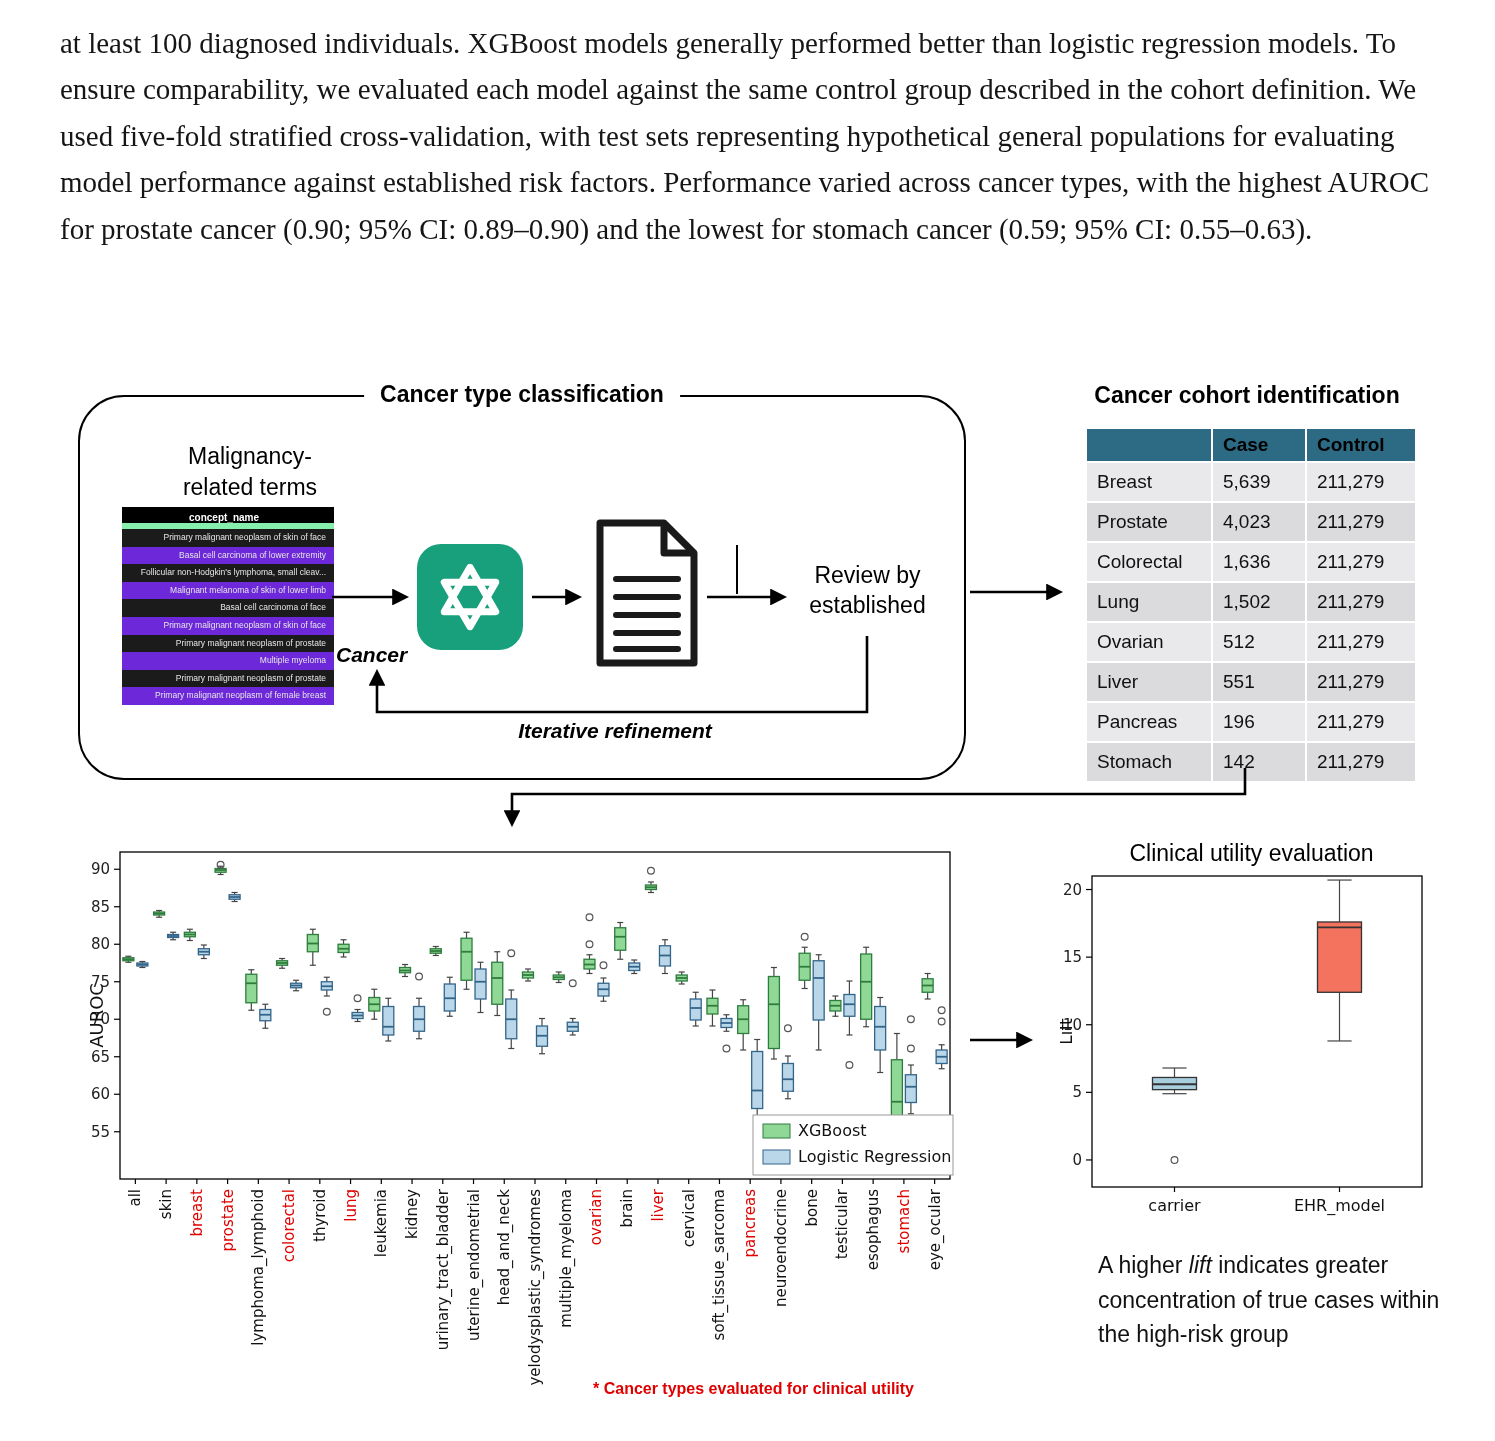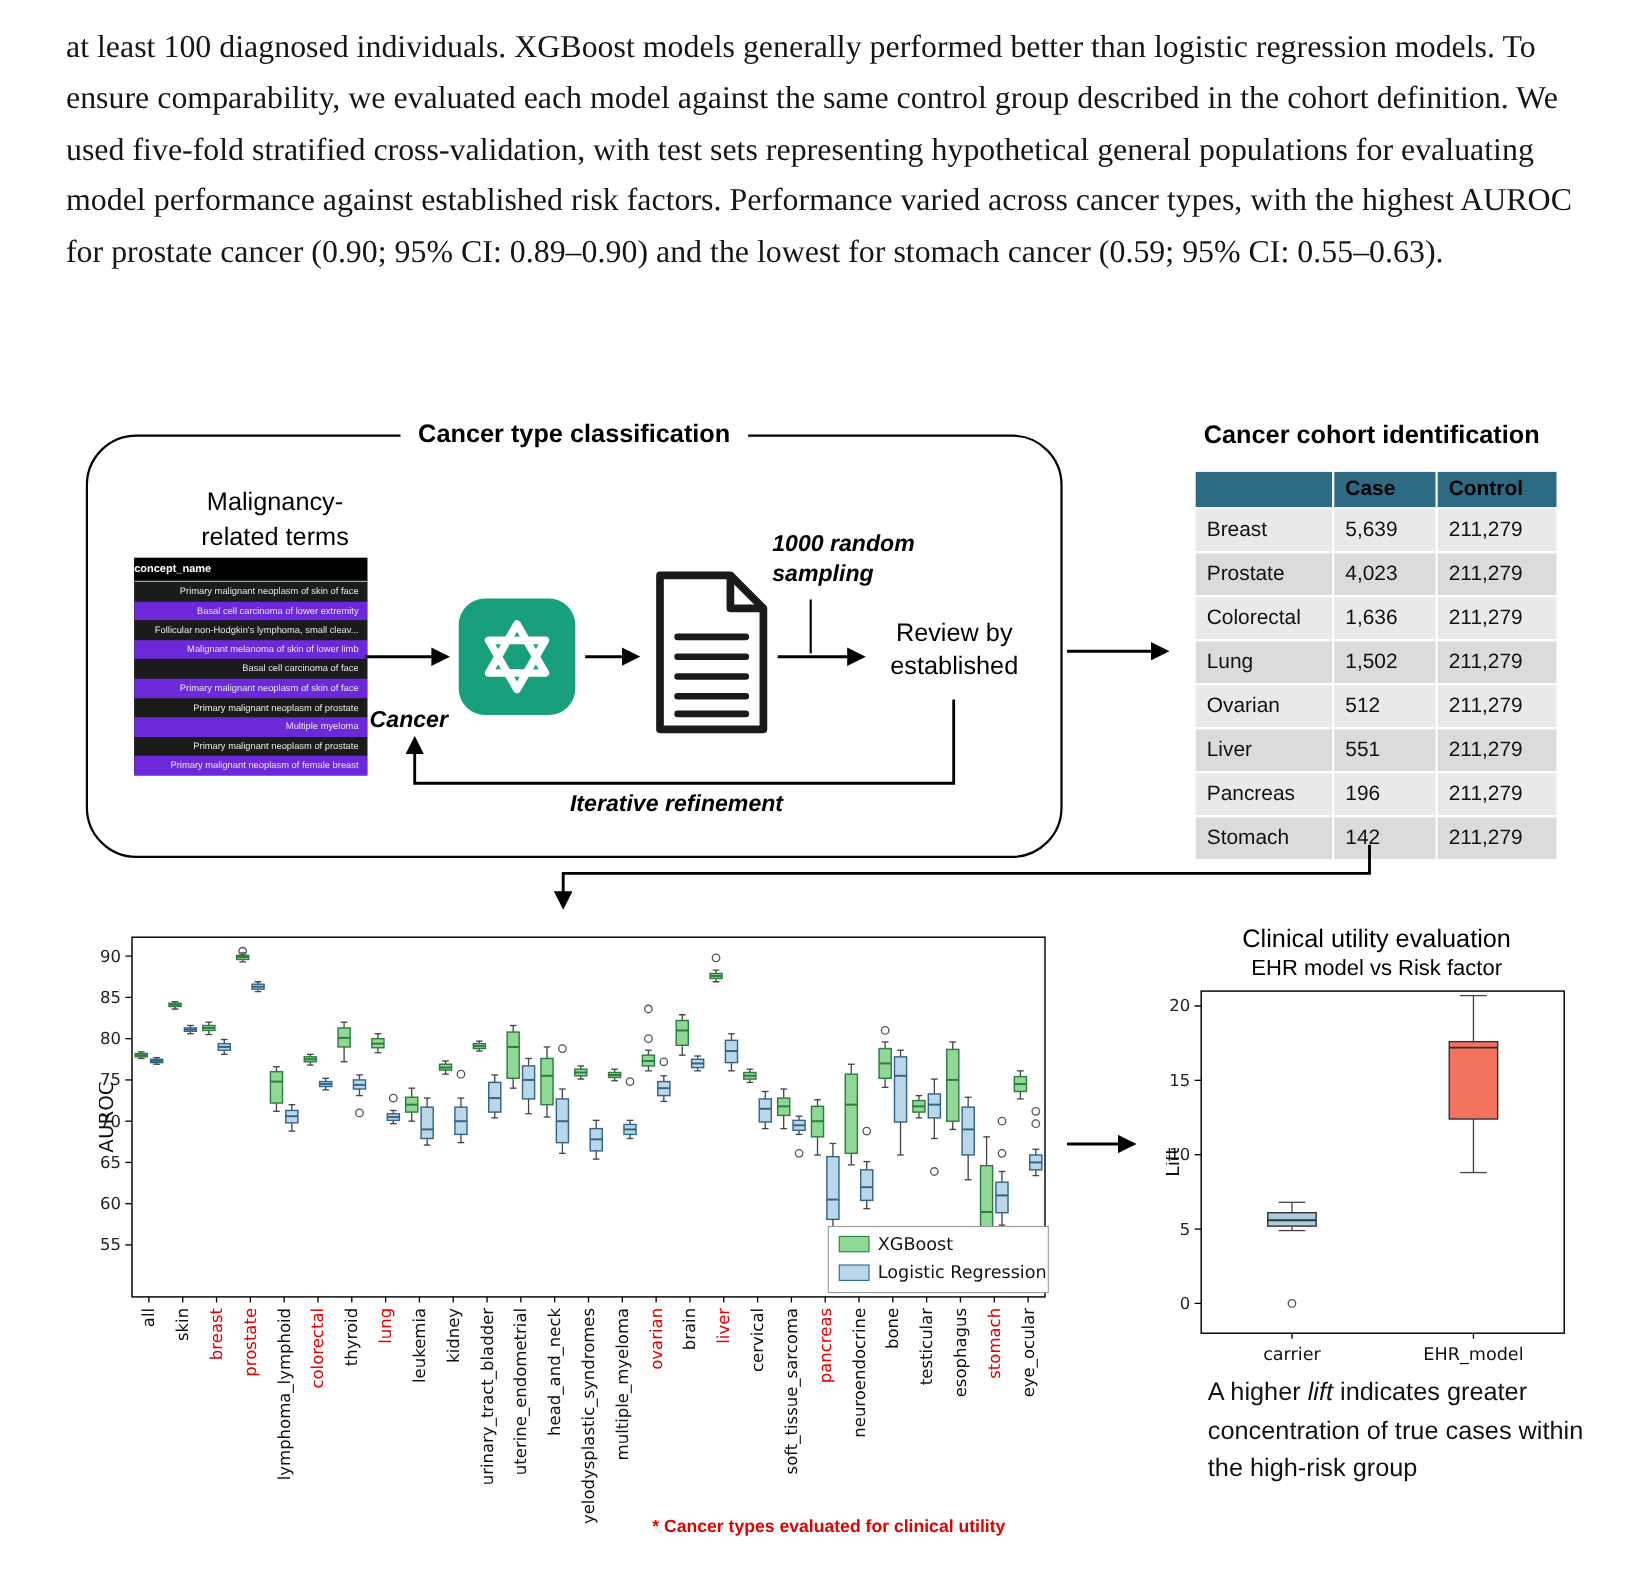--- a/index.html
+++ b/index.html
@@ -10,22 +10,22 @@
     font-family: "Liberation Serif", serif; font-size: 29px; line-height: 1.6; color: #151515; }
 
   .flow-box { position: absolute; left: 78px; top: 395px; width: 888px; height: 385px;
     border: 2.5px solid #000; border-radius: 46px; }
   .flow-title { position: absolute; top: -16px; left: 50%; transform: translateX(-50%);
     background: #fff; padding: 0 16px; font-weight: bold; font-size: 23px; white-space: nowrap; }
   .terms-label { position: absolute; left: 55px; top: 44px; width: 230px; text-align: center;
     font-size: 23px; line-height: 1.35; white-space: pre-line; }
   .terms-box { position: absolute; left: 42px; top: 110px; width: 212px; height: 198px;
     background: #151515; overflow: hidden; }
-  .term-header { height: 22px; line-height: 22px; text-align: left; padding-right: 8px;
-    color: #fff; font-weight: bold; font-size: 10px; background: #000; border-bottom: 1px solid #86efac; }
+  .term-header { height: 22px; line-height: 22px; text-align: center; padding-right: 8px;
+    color: #fff; font-weight: bold; font-size: 10px; background: #000; border-bottom: 6px solid #86efac; }
   .term-row { height: 17.6px; line-height: 17.6px; font-size: 8.5px; color: #e6e6e6;
     text-align: right; padding-right: 8px; white-space: nowrap; overflow: hidden; background: #1b1b1b; }
   .term-row.alt { background: #6d28d9; }
   .gpt-icon { position: absolute; left: 337px; top: 147px; width: 106px; height: 106px;
     background: #17a07b; border-radius: 24px; display: flex; align-items: center; justify-content: center; }
   .doc-icon { position: absolute; left: 506px; top: 120px; }
   .review-label { position: absolute; left: 710px; top: 164px; width: 155px; text-align: center;
     font-size: 23px; line-height: 1.3; }
   .sampling-label { position: absolute; left: 622px; top: 84px; width: 175px;
     font-weight: bold; font-style: italic; font-size: 21px; line-height: 1.3; }
@@ -101,21 +101,20 @@
         <g stroke="#1a1a1a" stroke-width="6" stroke-linecap="round">
           <line x1="30" y1="62" x2="92" y2="62"></line>
           <line x1="30" y1="80" x2="92" y2="80"></line>
           <line x1="30" y1="98" x2="92" y2="98"></line>
           <line x1="30" y1="116" x2="92" y2="116"></line>
           <line x1="30" y1="132" x2="92" y2="132"></line>
         </g>
       </svg>
     </div>
     <div class="review-label">Review by established</div>
-    <div class="sampling-label">1000 random sampling</div>
     <div class="prompt-label">Cancer</div>
     <div class="refine-label">Iterative refinement</div>
   </div>
 
   <div class="cohort-title">Cancer cohort identification</div>
   <table class="cohort-table">
     <thead>
       <tr>
         <th class="c0"></th>
         <th class="c1">Case</th>
@@ -585,21 +584,20 @@
         <rect x="663" y="275" width="200" height="60" fill="#fff" stroke="#999" stroke-width="1"></rect>
         <rect x="673" y="284" width="27" height="14" fill="#90d895" stroke="#2e7d3e"></rect>
         <text x="708" y="296" font-size="16" fill="#111">XGBoost</text>
         <rect x="673" y="310" width="27" height="14" fill="#b9d7e8" stroke="#33658a"></rect>
         <text x="708" y="322" font-size="16" fill="#111">Logistic Regression</text>
       </svg>
   </div>
 
   <div class="lift-panel">
     <div class="lift-title">Clinical utility evaluation</div>
-    <div class="lift-sub">EHR model vs Risk factor</div>
     <svg id="lift-svg" class="chart" width="383" height="370">
         <rect x="32" y="9" width="330" height="311" fill="#fff" stroke="#000" stroke-width="1.3"></rect>
         <line x1="26" y1="292.95652173913044" x2="32" y2="292.95652173913044" stroke="#000" stroke-width="1.2"></line>
         <text x="22" y="297.95652173913044" text-anchor="end" font-size="15" fill="#222">0</text>
         <line x1="26" y1="225.3478260869565" x2="32" y2="225.3478260869565" stroke="#000" stroke-width="1.2"></line>
         <text x="22" y="230.3478260869565" text-anchor="end" font-size="15" fill="#222">5</text>
         <line x1="26" y1="157.73913043478262" x2="32" y2="157.73913043478262" stroke="#000" stroke-width="1.2"></line>
         <text x="22" y="162.73913043478262" text-anchor="end" font-size="15" fill="#222">10</text>
         <line x1="26" y1="90.13043478260872" x2="32" y2="90.13043478260872" stroke="#000" stroke-width="1.2"></line>
         <text x="22" y="95.13043478260872" text-anchor="end" font-size="15" fill="#222">15</text>

